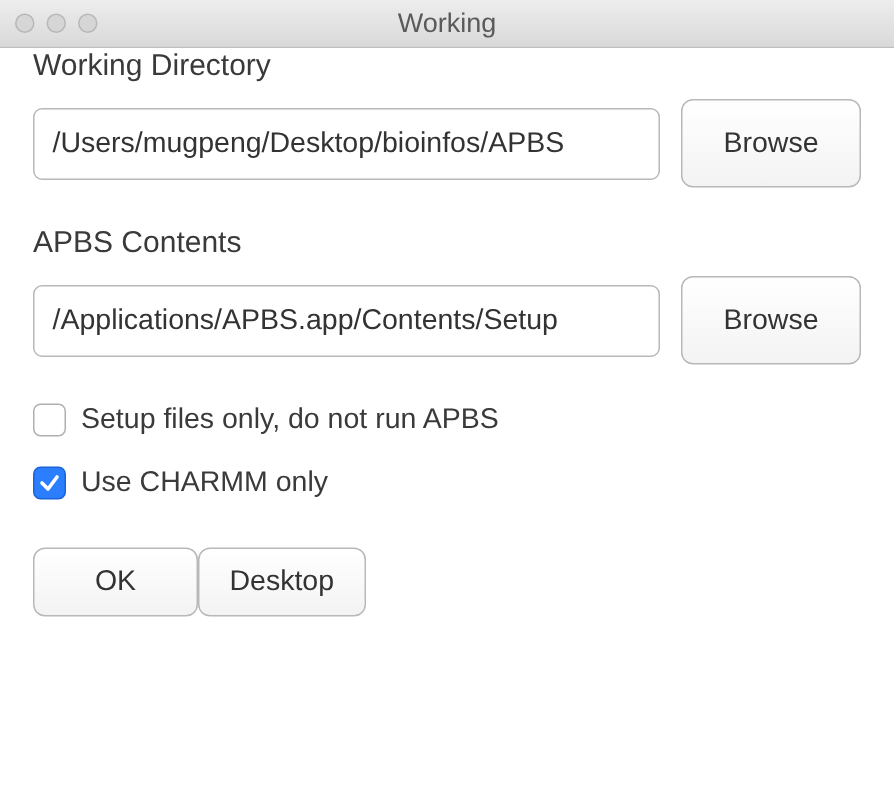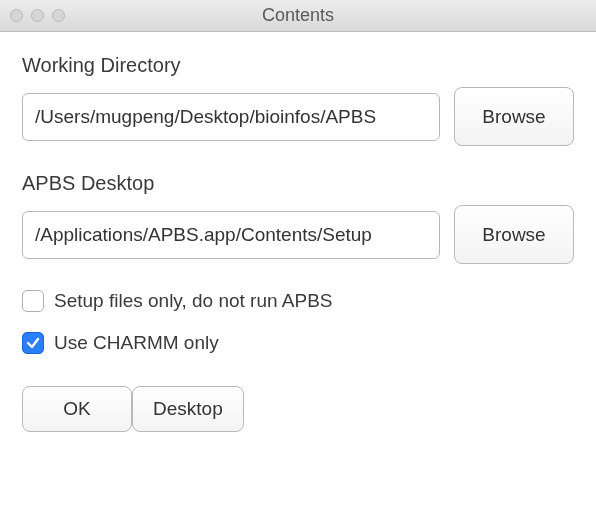--- a/index.html
+++ b/index.html
@@ -35,21 +35,21 @@
   }
   .title {
     position: absolute;
     left: 0; right: 0;
     text-align: center;
     font-size: 18px;
     color: #5a5a5a;
     pointer-events: none;
   }
   .content {
-    padding: 22px 22px;
+    padding: 1px 22px;
   }
   .group { margin-bottom: 26px; }
   .label {
     font-size: 20px;
     color: #3a3a3a;
     margin-bottom: 10px;
   }
   .row {
     display: flex;
     gap: 14px;
@@ -117,37 +117,37 @@
 </style>
 </head>
 <body>
 
 <div class="titlebar">
   <div class="traffic">
     <div class="tlight"></div>
     <div class="tlight"></div>
     <div class="tlight"></div>
   </div>
-  <div class="title">Contents</div>
+  <div class="title">Working</div>
 </div>
 
 <div class="content">
 
   <div class="group">
     <div class="label">Working Directory</div>
     <div class="row">
       <div class="textfield">
         <span>/Users/mugpeng/Desktop/bioinfos/APBS</span>
       </div>
       <div class="btn">Browse</div>
     </div>
   </div>
 
   <div class="group">
-    <div class="label">APBS Desktop</div>
+    <div class="label">APBS Contents</div>
     <div class="row">
       <div class="textfield">
         <span>/Applications/APBS.app/Contents/Setup</span>
       </div>
       <div class="btn">Browse</div>
     </div>
   </div>
 
   <div class="checks">
     <div class="checkrow">

